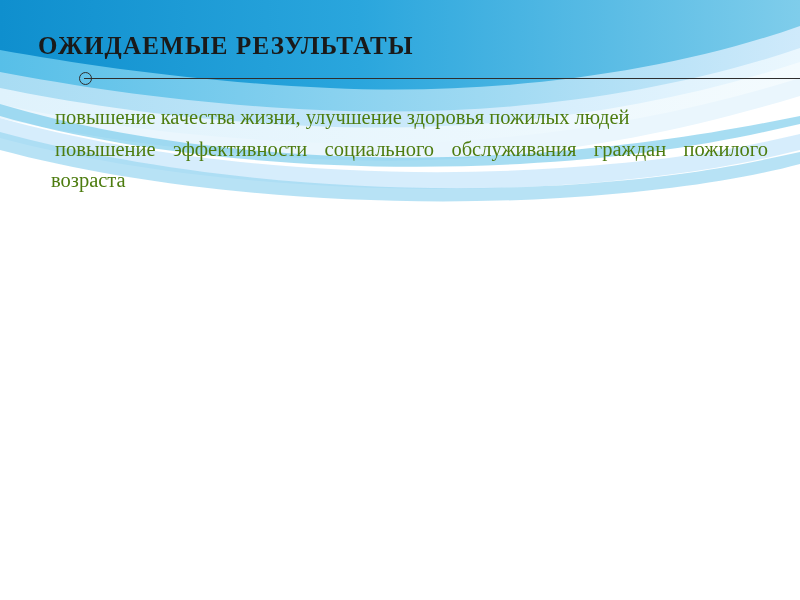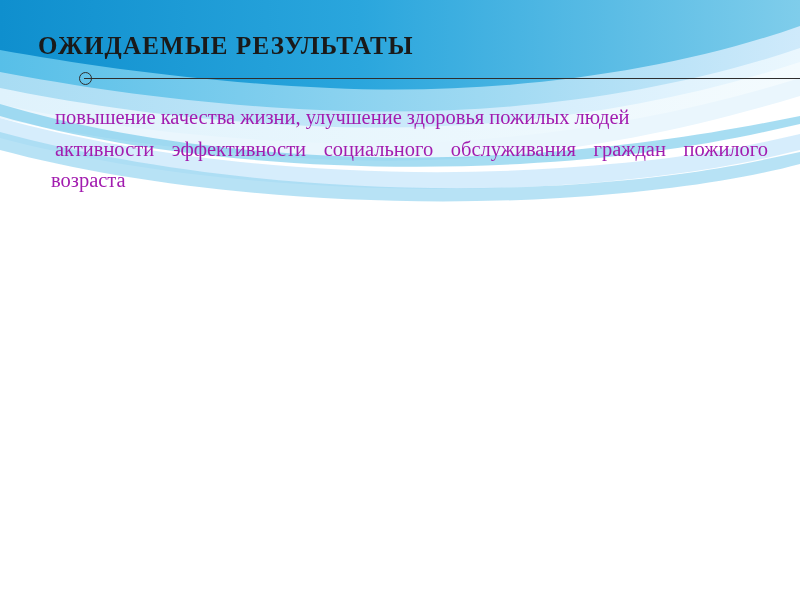--- a/index.html
+++ b/index.html
@@ -83,21 +83,21 @@
     font-size: 15px;
     line-height: 31px;
     color: #222222;
     text-align: left;
   }
   .bullet-text {
     flex: 1 1 auto;
     font-family: "Liberation Serif", serif;
     font-size: 20.5px;
     line-height: 31px;
-    color: #a21caf;
+    color: #4d7c0f;
     text-align: justify;
     text-justify: inter-word;
     text-indent: 4px;
   }
 </style>
 </head>
 <body>
 
 <div class="slide">
 
@@ -148,18 +148,18 @@
   <div class="body">
 
     <div class="bullet-row">
       <span class="bullet-mark"></span>
       <span class="bullet-text">повышение качества жизни, улучшение здоровья пожилых людей</span>
     </div>
 
 
     <div class="bullet-row">
       <span class="bullet-mark"></span>
-      <span class="bullet-text">активности эффективности социального обслуживания граждан пожилого возраста</span>
+      <span class="bullet-text">повышение эффективности социального обслуживания граждан пожилого возраста</span>
     </div>
 
 
   </div>
 </div>
 
 </body></html>

